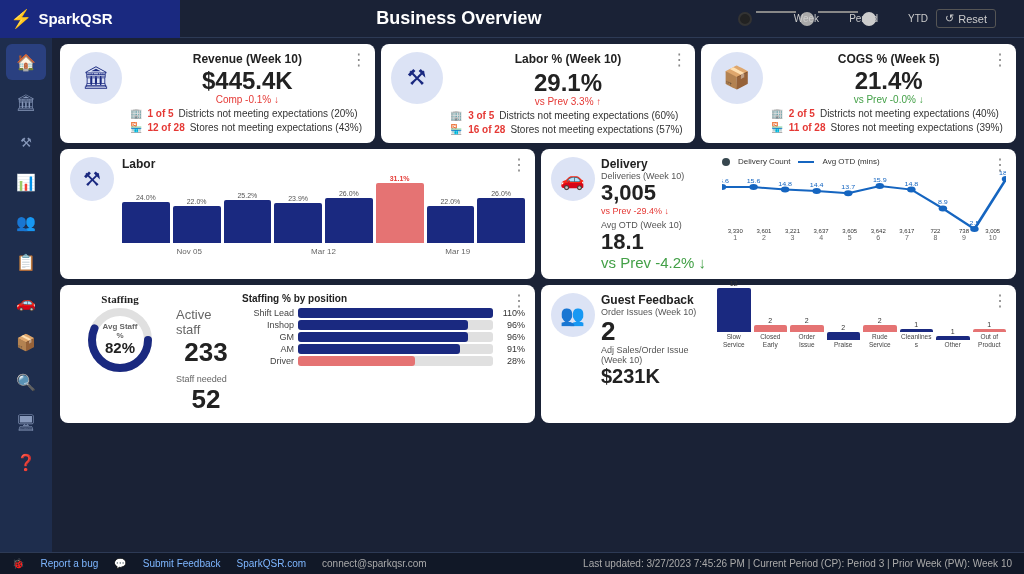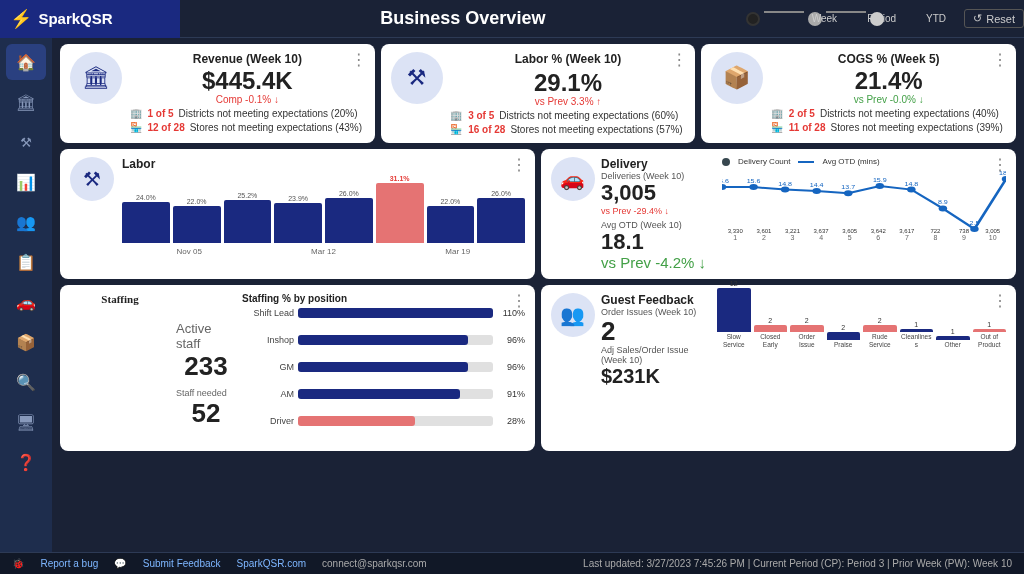--- a/index.html
+++ b/index.html
@@ -41,22 +41,22 @@
     .header-title {
       flex: 1;
       text-align: center;
       font-size: 18px;
       font-weight: 600;
       color: #fff;
     }
     .header-controls {
       display: flex;
       align-items: center;
-      gap: 18px;
-      padding-right: 0;
+      gap: 8px;
+      padding-right: 28px;
     }
     .reset-btn {
       background: none;
       border: 1px solid #555;
       color: #ccc;
       padding: 2px 8px;
       border-radius: 3px;
       cursor: pointer;
       font-size: 11px;
       display: flex;
@@ -201,21 +201,21 @@
       color: #222;
       line-height: 1.1;
     }
     .donut-center .donut-pct { font-size: 15px; }
 
     
     .progress-row {
       display: flex;
       align-items: center;
       gap: 4px;
-      margin-bottom: 17px;
+      margin-bottom: 2px;
     }
     .progress-label { width: 52px; font-size: 9px; color: #444; text-align: right; }
     .progress-bar-bg { flex: 1; height: 10px; background: #e0e0e0; border-radius: 3px; position: relative; }
     .progress-bar-fill { height: 100%; border-radius: 3px; background: #1a2980; }
     .progress-bar-fill.red { background: #e57373; }
     .progress-val { width: 28px; font-size: 9px; color: #333; text-align: right; }
 
     
     .gf-bar-chart {
       display: flex;
@@ -560,20 +560,30 @@
     </div>
 
     <div class="row1">
 
       <div class="card" style="flex:1; position:relative;">
         <span class="card-menu">⋮</span>
         <div class="staffing-inner">
 
           <div class="staffing-left">
             <div style="font-size:11px; font-weight:700; text-align:center;font-family:Liberation Serif, serif;">Staffing</div>
+            <div class="donut-wrap">
+              <svg viewBox="0 0 70 70" width="70" height="70">
+                <circle cx="35" cy="35" r="28" fill="none" stroke="#e0e0e0" stroke-width="8"></circle>
+                <circle cx="35" cy="35" r="28" fill="none" stroke="#1a2980" stroke-width="8" stroke-dasharray="143.7 175.9" stroke-dashoffset="44" stroke-linecap="round"></circle>
+              </svg>
+              <div class="donut-center">
+                <div style="font-size:8px; color:#666;">Avg Staff %</div>
+                <div class="donut-pct">82%</div>
+              </div>
+            </div>
           </div>
 
           <div class="staffing-middle" style="display:flex; flex-direction:column; justify-content:center; gap:6px; padding-top:14px;">
             <div>
               <div style="font-size:13px; color:#666;">Active staff</div>
               <div class="big-number">233</div>
             </div>
             <div>
               <div style="font-size:9px; color:#666;">Staff needed</div>
               <div class="big-number">52</div>

